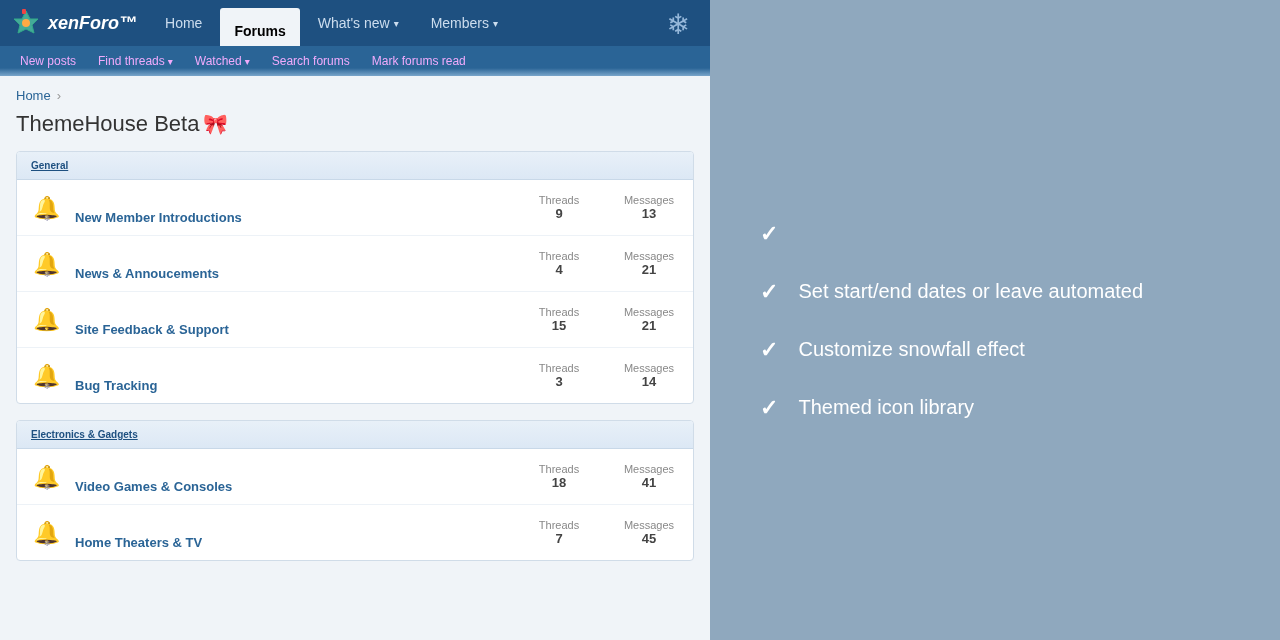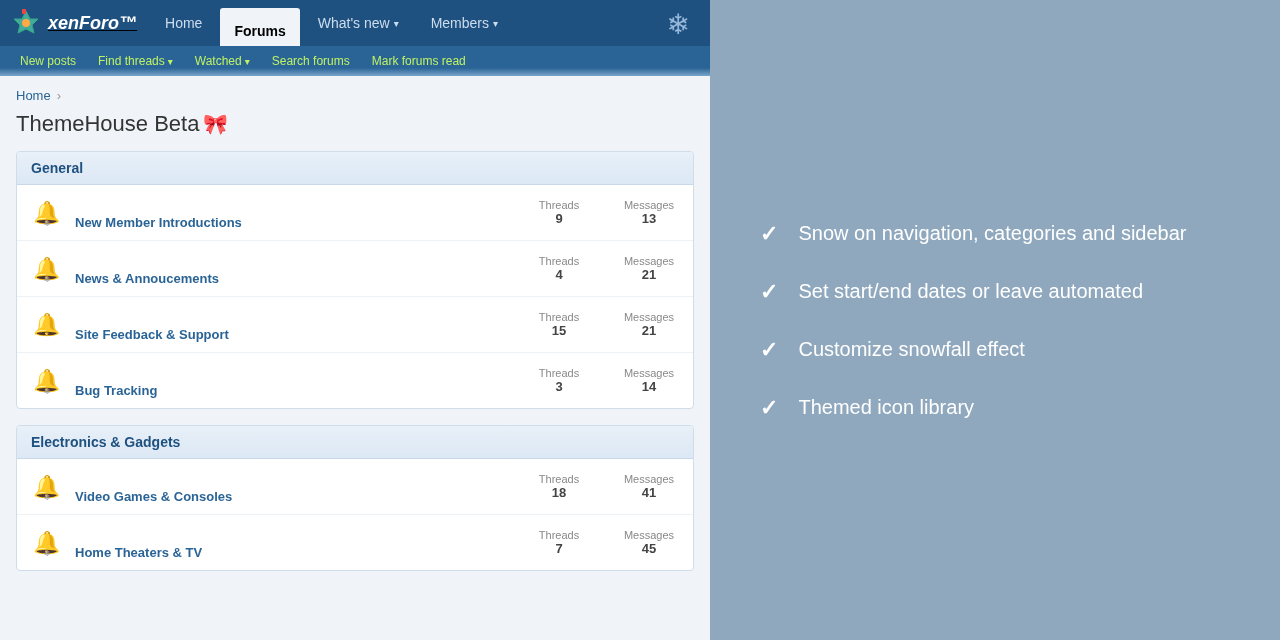--- a/index.html
+++ b/index.html
@@ -24,21 +24,20 @@
       height: 46px;
       gap: 4px;
       position: relative;
       overflow: hidden;
     }
     .logo {
       display: flex;
       align-items: center;
       gap: 6px;
       margin-right: 10px;
-      text-decoration: underline;
     }
     .logo-icon {
       width: 32px;
       height: 32px;
     }
     .logo-text {
       color: white;
       font-size: 18px;
       font-weight: bold;
       font-style: italic;
@@ -74,21 +73,21 @@
       background: #2a6496;
       display: flex;
       align-items: center;
       padding: 0 10px;
       height: 30px;
       gap: 2px;
       position: relative;
       overflow: hidden;
     }
     .subnav-item {
-      color: #bef264;
+      color: #f0abfc;
       padding: 4px 10px;
       font-size: 12px;
       cursor: pointer;
       border-radius: 3px;
       display: flex;
       align-items: center;
       gap: 3px;
     }
 
     
@@ -145,22 +144,23 @@
     .category-header {
       background: linear-gradient(to bottom, #e8f0f8, #dce8f5);
       padding: 8px 14px;
       border-bottom: 1px solid #c8d8e8;
       display: flex;
       align-items: center;
       justify-content: space-between;
     }
     .category-title {
       color: #1e5080;
-      font-size: 14px;
-      font-weight: bold;
+      font-size: 10px;
+      font-weight: bold;
+      text-decoration: underline;
     }
 
     
     .forum-row {
       display: flex;
       align-items: center;
       padding: 10px 14px;
       border-bottom: 1px solid #edf2f7;
       gap: 12px;
       position: relative;
@@ -427,21 +427,20 @@
             </div>
           </div>
         </div>
       </div>
   </div>
 </div>
 
 <div class="right-panel" id="features-container">
     <div class="feature-item">
       <span class="check-icon">✓</span>
-      <span class="feature-text">Snow on navigation, categories and sidebar</span>
     </div>
     <div class="feature-item">
       <span class="check-icon">✓</span>
       <span class="feature-text">Set start/end dates or leave automated</span>
     </div>
     <div class="feature-item">
       <span class="check-icon">✓</span>
       <span class="feature-text">Customize snowfall effect</span>
     </div>
     <div class="feature-item">

